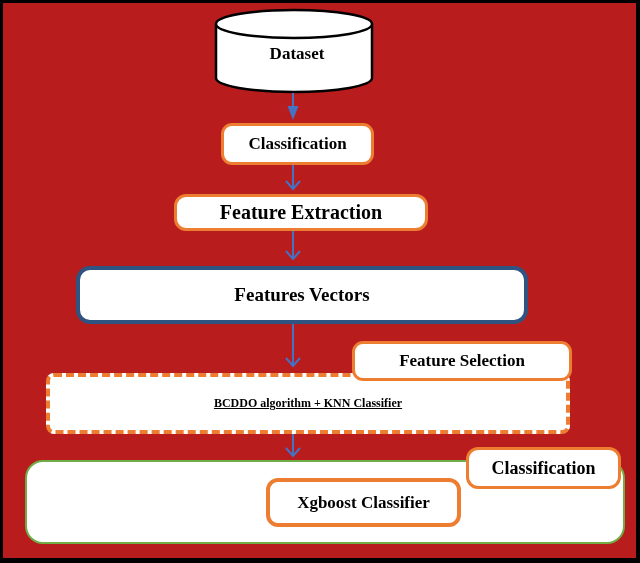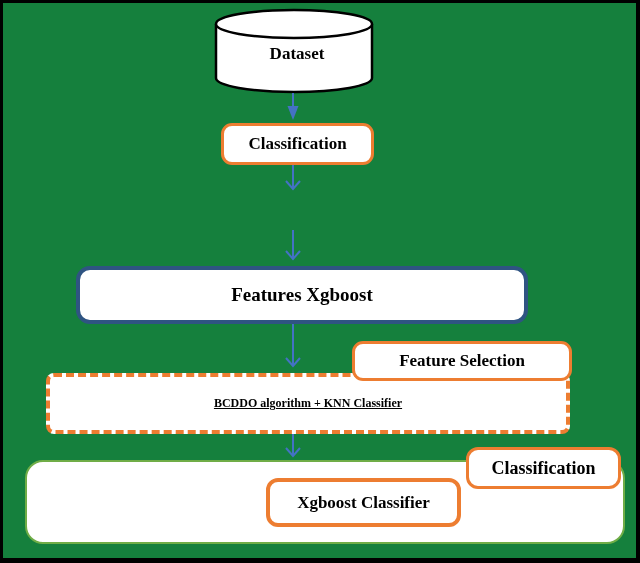--- a/index.html
+++ b/index.html
@@ -2,21 +2,21 @@
 <html><head>
 <meta charset="utf-8">
 <style>
   html,body{margin:0;padding:0;background:#fff;}
   .frame{
     position:relative;
     width:640px;height:563px;
     box-sizing:border-box;
     border:solid #000;
     border-width:3px 4px 5px 3px;
-    background:#15803d;
+    background:#b91c1c;
     font-family:"Liberation Serif","DejaVu Serif",serif;
     overflow:hidden;
   }
   .layer{position:absolute;left:-3px;top:-3px;z-index:1;}
   .node{
     position:absolute;
     box-sizing:border-box;
     display:flex;align-items:center;justify-content:center;
     text-align:center;
     font-weight:bold;color:#000;
@@ -73,23 +73,26 @@
   </svg>
 
   <div class="node no-bg node-dataset-label">
     <span>Dataset</span>
   </div>
 
   <div class="node orange node-preprocessing">
     <span>Classification</span>
   </div>
 
+  <div class="node orange node-feature-extraction">
+    <span>Feature Extraction</span>
+  </div>
 
   <div class="node node-features-vectors">
-    <span>Features Xgboost</span>
+    <span>Features Vectors</span>
   </div>
 
   <div class="node node-bcddo">
     <span>BCDDO algorithm + KNN Classifier</span>
   </div>
 
   <div class="node orange node-feature-selection">
     <span>Feature Selection</span>
   </div>
 

